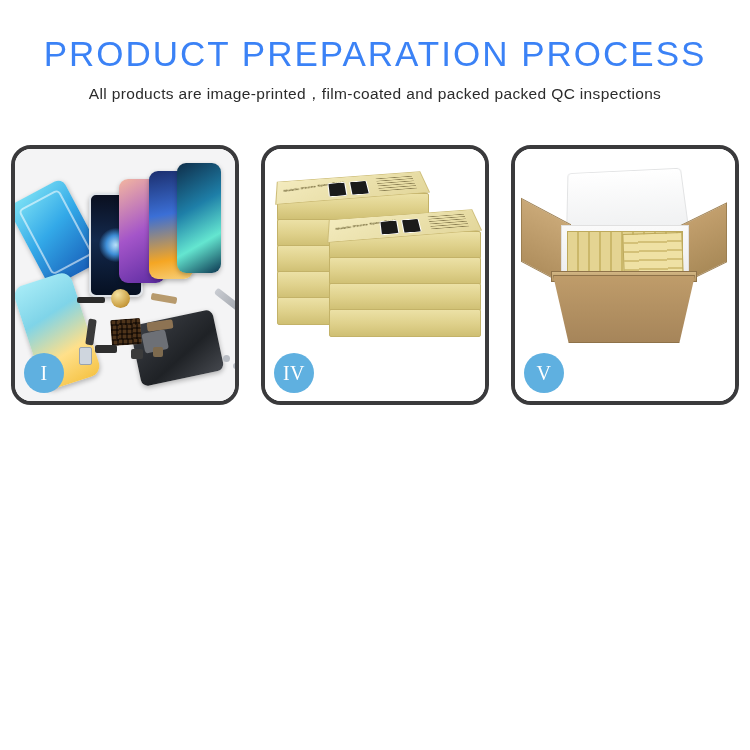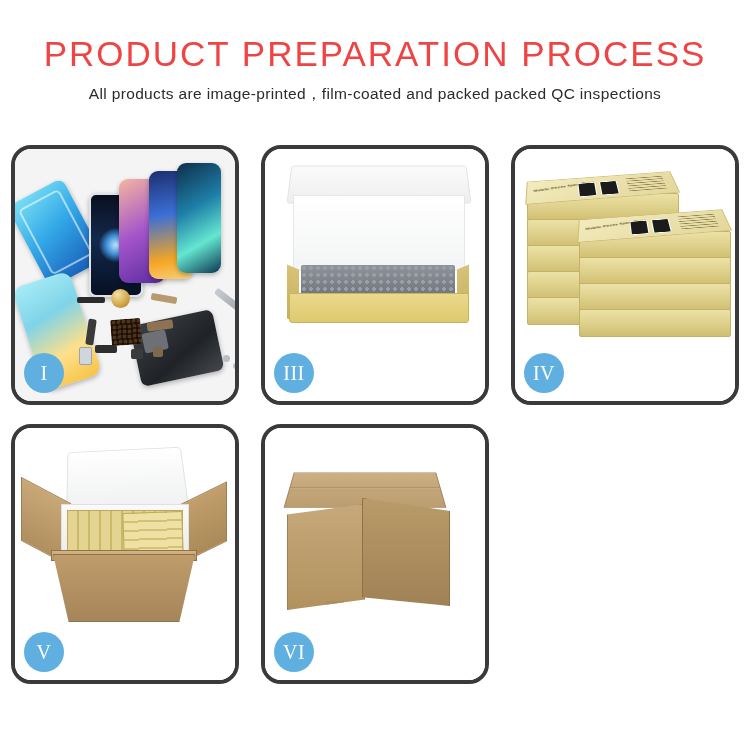--- a/index.html
+++ b/index.html
@@ -10,21 +10,21 @@
     overflow:hidden;
   }
   .page{position:relative;width:750px;height:750px;}
 
   
   .header{padding-top:36px;text-align:center;}
   .title{
     font-size:35px;
     font-weight:500;
     letter-spacing:2.0px;
-    color:#ef4444;
+    color:#3b82f6;
     line-height:1.05;
     white-space:nowrap;
     font-family:"Liberation Sans", sans-serif;
   }
   .subtitle{
     margin-top:11px;
     font-size:15.5px;
     font-weight:400;
     letter-spacing:0.35px;
     color:#2b2b2b;
@@ -338,31 +338,20 @@
         <div class="part flex7"></div>
         <div class="part flex8"></div>
         <div class="tool"></div>
         <div class="part screw1"></div>
         <div class="part screw2"></div>
       </div>
       <div class="badge">I</div>
     </div>
 
 
-    <div class="panel">
-      <div class="scene p3">
-        <div class="b3-lid"></div>
-        <div class="b3-foam"></div>
-        <div class="b3-grey"></div>
-        <div class="b3-side-l"></div>
-        <div class="b3-side-r"></div>
-        <div class="b3-front"></div>
-      </div>
-      <div class="badge">III</div>
-    </div>
 
     <div class="panel">
       <div class="scene p4">
         <div class="stack">
           <div class="sbox" style="left:4px;top:30px;"></div>
           <div class="sbox" style="left:4px;top:56px;"></div>
           <div class="sbox" style="left:4px;top:82px;"></div>
           <div class="sbox" style="left:4px;top:108px;"></div>
           <div class="sbox" style="left:4px;top:134px;"></div>
           <div class="sbox" style="left:56px;top:68px;"></div>
@@ -395,26 +384,15 @@
         <div class="c5-flapR"></div>
         <div class="c5-foaminner"></div>
         <div class="c5-items"></div>
         <div class="c5-items2"></div>
         <div class="c5-rim"></div>
         <div class="c5-body"></div>
       </div>
       <div class="badge">V</div>
     </div>
 
-    <div class="panel">
-      <div class="scene p6">
-        <div class="c6-top"></div>
-        <div class="c6-frontL">
-          <div class="c6-tape1"></div>
-          <div class="c6-tape2"></div>
-        </div>
-        <div class="c6-frontR"></div>
-      </div>
-      <div class="badge">VI</div>
-    </div>
 
   </div>
 </div>
 
 </body></html>

